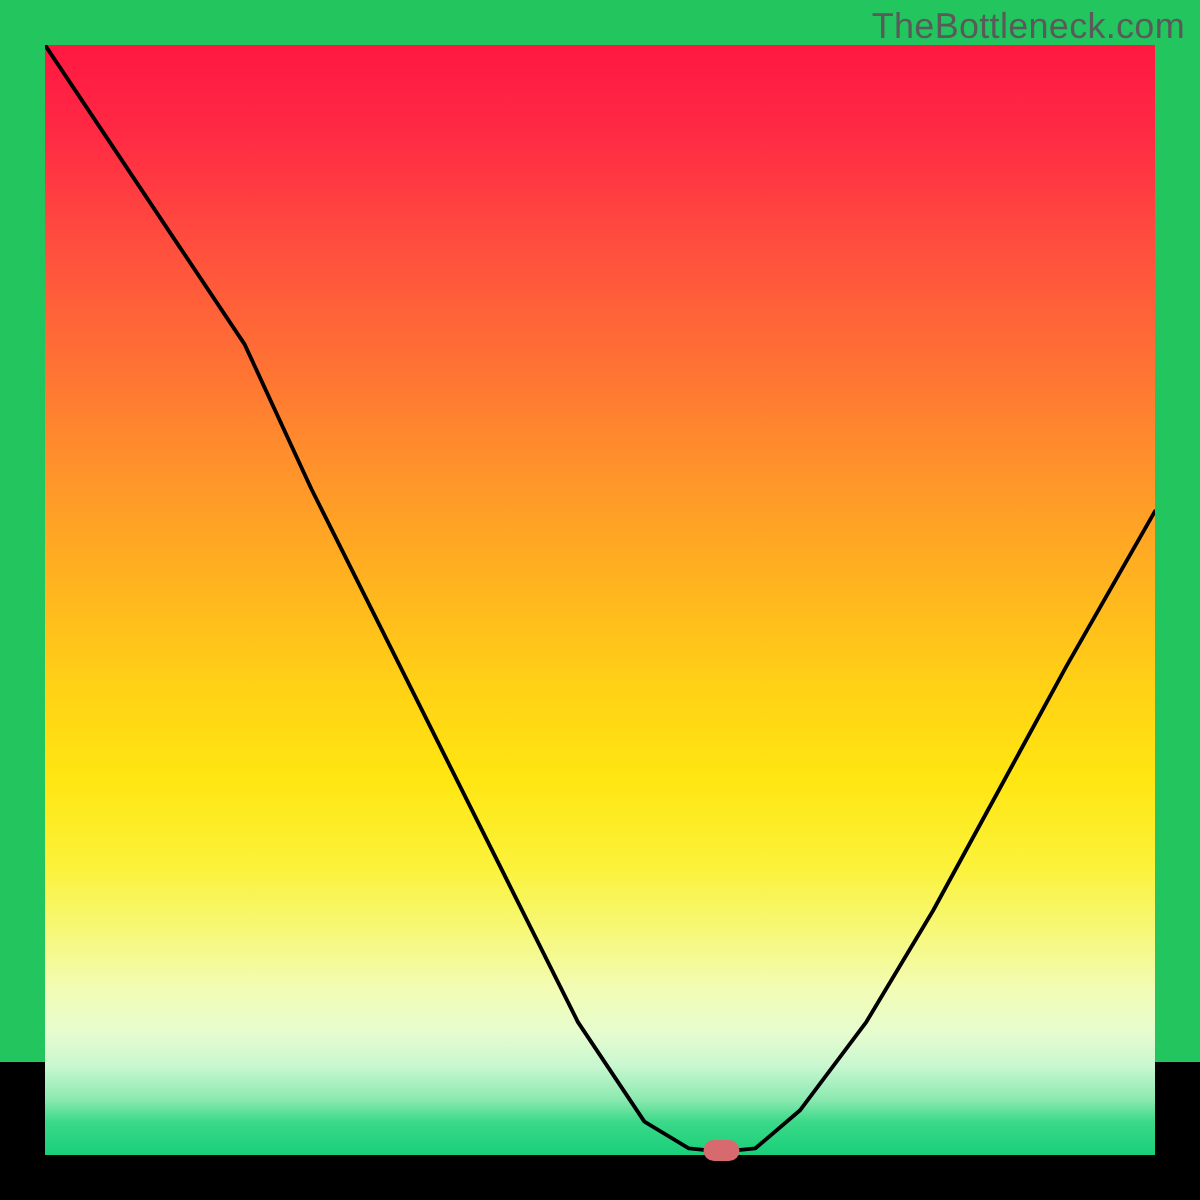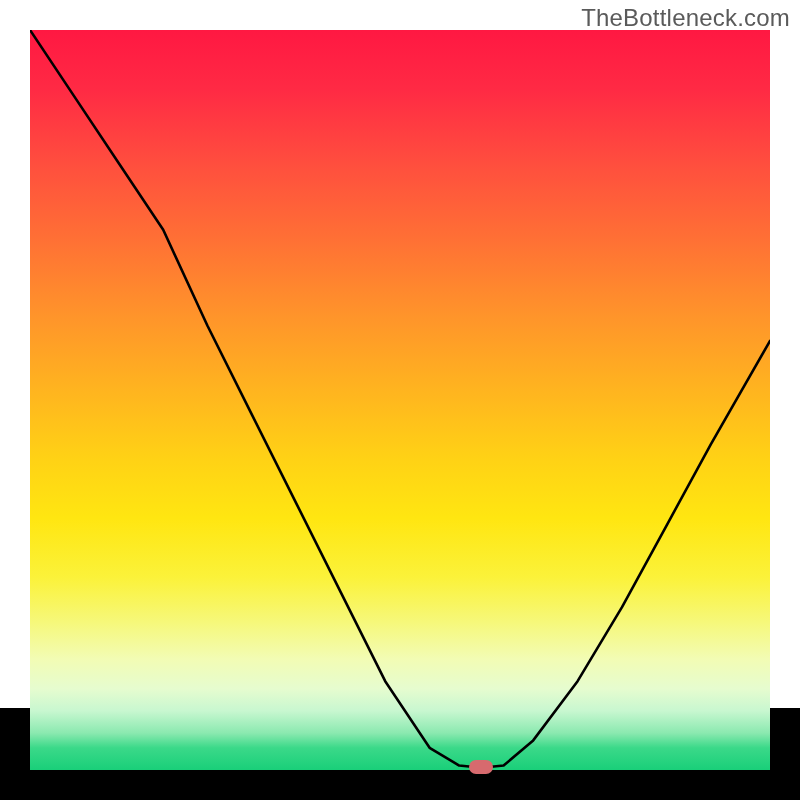--- a/index.html
+++ b/index.html
@@ -8,21 +8,21 @@
     width: 800px;
     height: 800px;
     background: #000;
     font-family: Arial, Helvetica, sans-serif;
     overflow: hidden;
   }
   .frame {
     position: relative;
     width: 800px;
     height: 708px;
-    background: #ffffff;
+    background: #22c55e;
   }
   .watermark {
     position: absolute;
     top: 4px;
     right: 10px;
     color: #5a5a5a;
     font-size: 24px;
     font-weight: 500;
     letter-spacing: 0.2px;
   }

